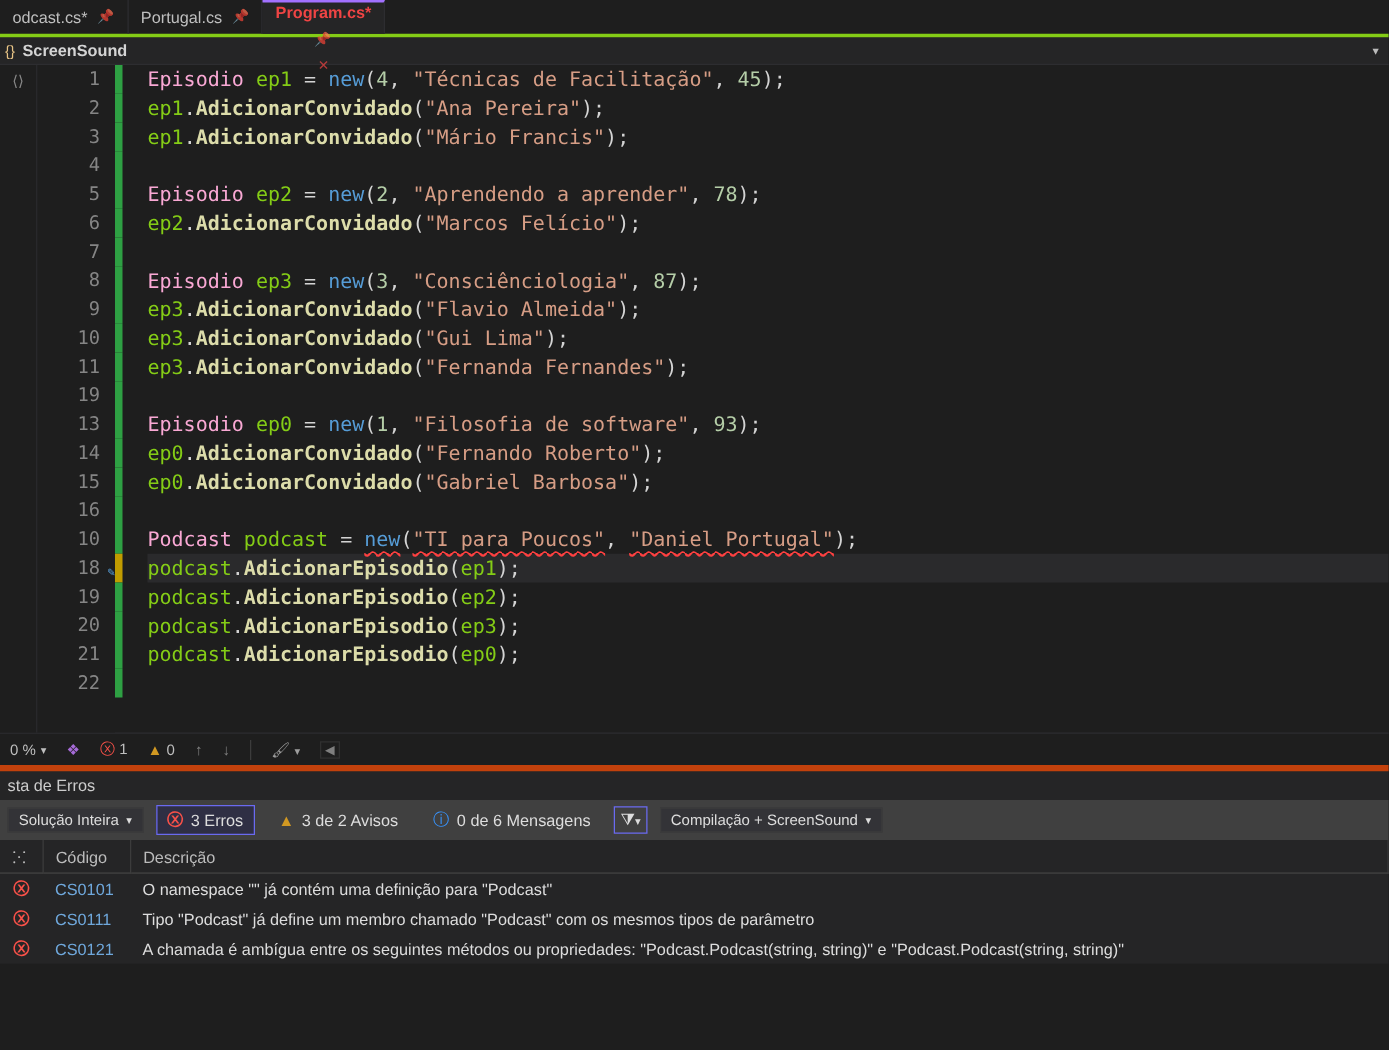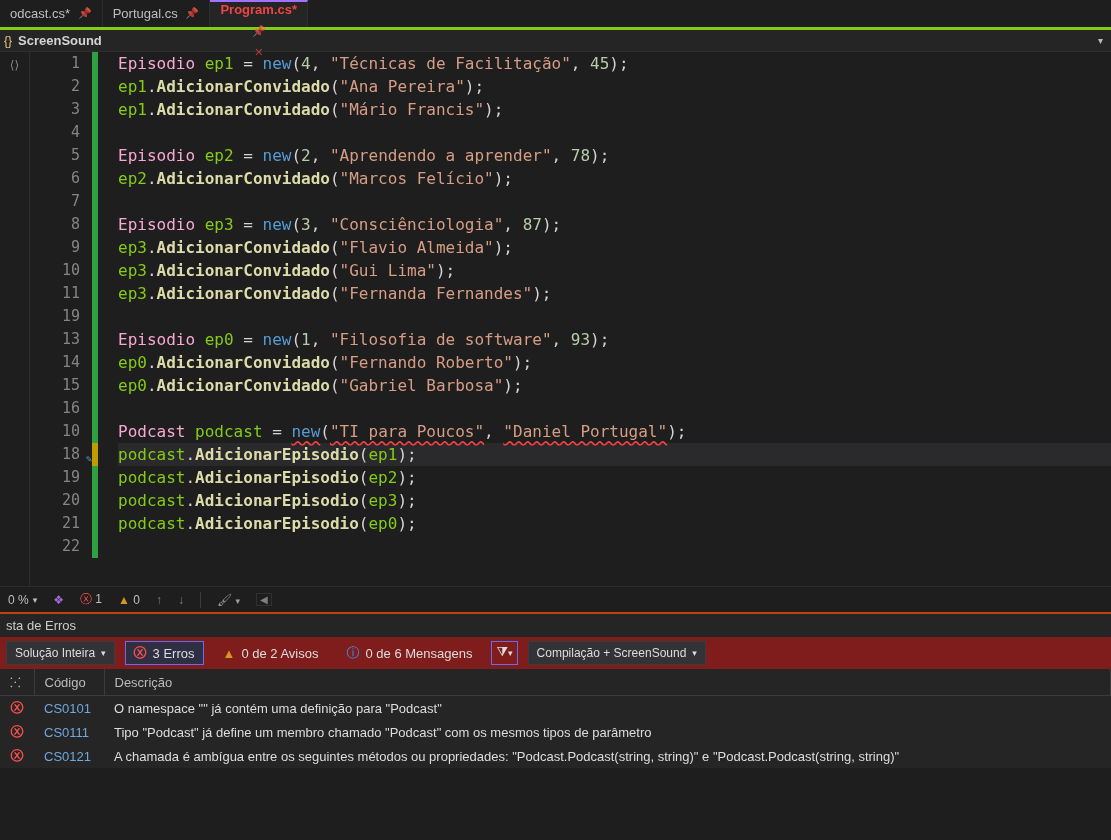--- a/index.html
+++ b/index.html
@@ -47,23 +47,23 @@
   .statusstrip .pct { display: flex; align-items: center; gap: 4px; }
   .statusstrip .dropicon { font-size: 9px; }
   .statusstrip .err-ico { color: #f85149; }
   .statusstrip .warn-ico { color: #d29922; }
   .statusstrip .arrow { opacity: 0.6; }
   .statusstrip .divider { width: 1px; height: 16px; background: #3c3c3c; }
   .statusstrip .brush { opacity: 0.8; }
   .statusstrip .scroll-left { opacity: 0.6; border: 1px solid #3c3c3c; padding: 0 3px; font-size: 10px; }
   
   
-  .errorpanel { background: #252526; border-top: 2px solid #c2410c; }
+  .errorpanel { background: #252526; border-top: 5px solid #c2410c; }
   .errorpanel .title { padding: 4px 6px; color: #ccc; font-size: 13px; }
-  .filterbar { display: flex; gap: 10px; padding: 4px 6px; background: #7f1d1d; }
+  .filterbar { display: flex; align-items: center; gap: 10px; padding: 4px 6px; background: #404040; }
   .filterbar .dropdown { display: flex; align-items: center; gap: 6px; background: #333337; border: 1px solid #3c3c3c; padding: 2px 8px; font-size: 12px; color: #ddd; }
   .filterbar .dropdown .caret { font-size: 9px; }
   .pill { display: flex; align-items: center; gap: 6px; padding: 2px 8px; border: 1px solid transparent; font-size: 13px; color: #ddd; }
   .pill.active { border: 1px solid #6a6af0; background: #2f2f44; }
   .pill .x { color: #f85149; font-weight: bold; }
   .pill .w { color: #d29922; }
   .pill .i { color: #3794ff; }
   .filt-btn { border: 1px solid #6a6af0; padding: 2px 4px; color: #ddd; font-size: 13px; }
   
   .errtable { width: 100%; border-collapse: collapse; }
@@ -176,21 +176,21 @@
     <div class="dropdown">
       <span>Solução Inteira</span>
       <span class="caret">▾</span>
     </div>
     <div class="pill active">
       <span class="x">ⓧ</span>
       <span>3 Erros</span>
     </div>
     <div class="pill">
       <span class="w">▲</span>
-      <span>0 de 2 Avisos</span>
+      <span>3 de 2 Avisos</span>
     </div>
     <div class="pill">
       <span class="i">ⓘ</span>
       <span>0 de 6 Mensagens</span>
     </div>
     <div class="filt-btn">⧩<span style="font-size:9px">▾</span></div>
     <div class="dropdown">
       <span>Compilação + ScreenSound</span>
       <span class="caret">▾</span>
     </div>

